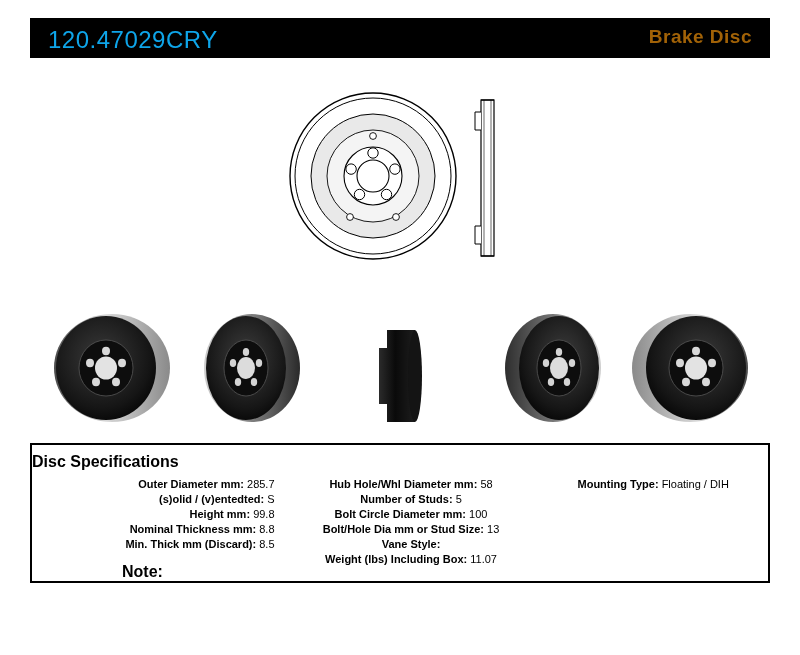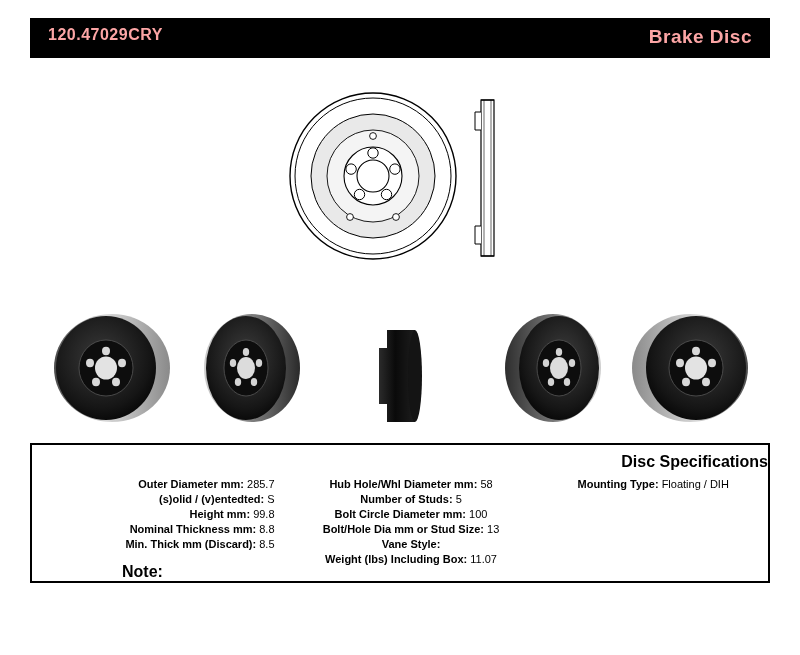--- a/index.html
+++ b/index.html
@@ -23,34 +23,34 @@
     top: 18px;
     width: 740px;
     height: 40px;
     background: #000000;
     color: #ffffff;
   }
   .header .part-number {
     position: absolute;
     left: 18px;
     top: 8px;
-    font-size: 16px;
-    font-weight: bold;
+    font-size: 24px;
+    font-weight: normal;
     letter-spacing: 0.5px;
-    color: #fca5a5;
+    color: #0ea5e9;
     white-space: nowrap;
   }
   .header .doc-title {
     position: absolute;
     right: 18px;
     top: 8px;
     font-size: 19px;
     font-weight: bold;
     letter-spacing: 0.5px;
-    color: #fca5a5;
+    color: #a16207;
     white-space: nowrap;
   }
 
   
   .drawing-area {
     position: absolute;
     left: 0;
     top: 58px;
     width: 800px;
     height: 380px;
@@ -69,21 +69,21 @@
     height: 140px;
     border: 2px solid #000000;
     box-sizing: border-box;
     background: #ffffff;
   }
   .spec-title {
     position: absolute;
     left: 0;
     top: 8px;
     width: 100%;
-    text-align: right;
+    text-align: left;
     font-size: 16px;
     font-weight: bold;
   }
   .spec-cols {
     position: absolute;
     left: 0;
     top: 32px;
     width: 100%;
     display: flex;
   }

